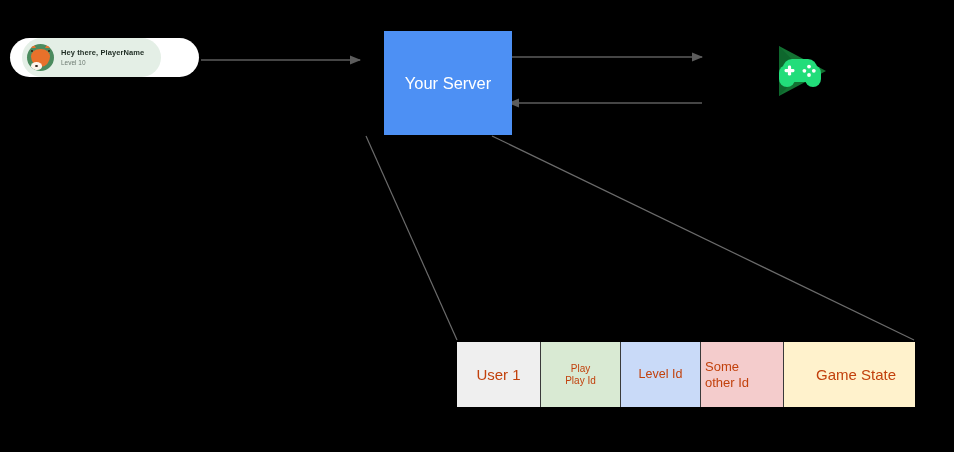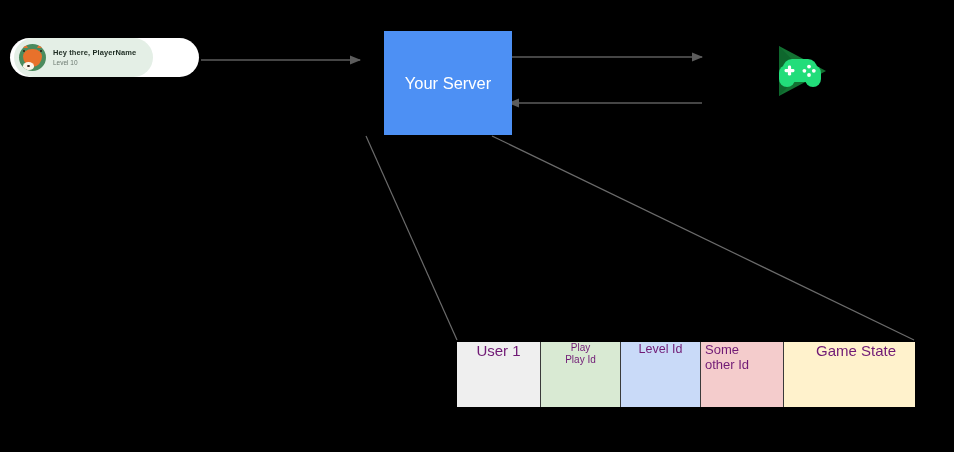--- a/index.html
+++ b/index.html
@@ -35,21 +35,21 @@
     top: 38px;
     width: 189px;
     height: 39px;
     background: #ffffff;
     border-radius: 20px;
     box-shadow: 0 1px 2px rgba(0,0,0,0.35);
     overflow: hidden;
   }
   #player-card-inner {
     position: absolute;
-    left: 4px;
+    left: 12px;
     top: 0;
     width: 139px;
     height: 39px;
     background: #e4efe6;
     border-radius: 20px;
     display: flex;
     align-items: center;
   }
   #player-avatar {
     position: relative;
@@ -159,24 +159,25 @@
     position: absolute;
     left: 456px;
     top: 341px;
     height: 67px;
     display: flex;
     border: 1px solid #000000;
     box-sizing: border-box;
   }
   .cell {
     display: flex;
+    align-items: center;
     justify-content: center;
     box-sizing: border-box;
     border-right: 1px solid #3a3a3a;
-    color: #701a75;
+    color: #c2410c;
     text-align: center;
     padding: 0 4px;
   }
   .cell:last-child { border-right: none; padding-left: 17px; }
   .cell-text { line-height: 1.18; }
   .cell.c0 { width: 84px; background: #efefef; font-size: 15px; }
   .cell.c1 { width: 80px; background: #d9ead3; font-size: 10px; }
   .cell.c2 { width: 80px; background: #c9daf8; font-size: 12.5px; }
   .cell.c3 { width: 83px; background: #f4cccc; font-size: 13px; text-align: left; justify-content: flex-start; }
   .cell.c4 { width: 131px; background: #fff2cc; font-size: 15px; }

